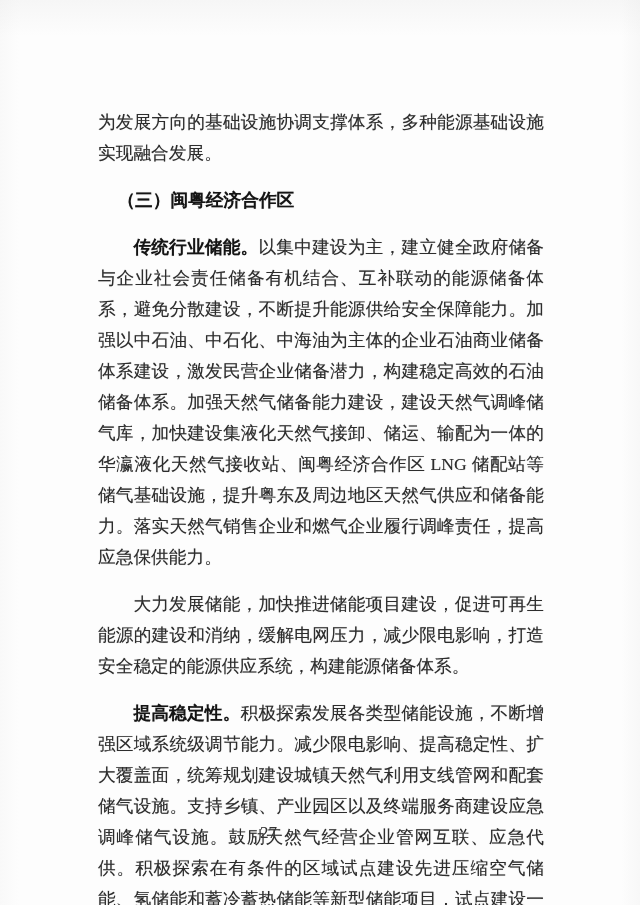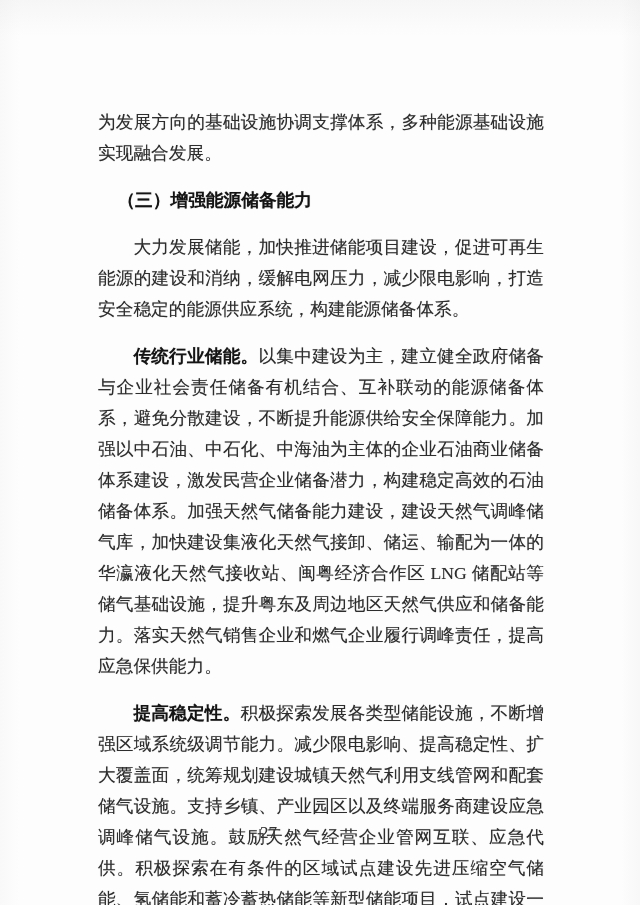--- a/index.html
+++ b/index.html
@@ -80,29 +80,29 @@
 
 <div class="page">
 
   <main class="text-block">
 
     <p class="para no-indent">
       <span>为发展方向的基础设施协调支撑体系，多种能源基础设施实现融合发展。</span>
     </p>
 
     <h3 class="heading">
-      <span>（三）增强能源储备能力</span>
+      <span>（三）闽粤经济合作区</span>
     </h3>
 
     <p class="para">
-      <span>大力发展储能，加快推进储能项目建设，促进可再生能源的建设和消纳，缓解电网压力，减少限电影响，打造安全稳定的能源供应系统，构建能源储备体系。</span>
+      <strong class="lead">传统行业储能。</strong><span>以集中建设为主，建立健全政府储备与企业社会责任储备有机结合、互补联动的能源储备体系，避免分散建设，不断提升能源供给安全保障能力。加强以中石油、中石化、中海油为主体的企业石油商业储备体系建设，激发民营企业储备潜力，构建稳定高效的石油储备体系。加强天然气储备能力建设，建设天然气调峰储气库，加快建设集液化天然气接卸、储运、输配为一体的华瀛液化天然气接收站、闽粤经济合作区 LNG 储配站等储气基础设施，提升粤东及周边地区天然气供应和储备能力。落实天然气销售企业和燃气企业履行调峰责任，提高应急保供能力。</span>
     </p>
 
     <p class="para">
-      <strong class="lead">传统行业储能。</strong><span>以集中建设为主，建立健全政府储备与企业社会责任储备有机结合、互补联动的能源储备体系，避免分散建设，不断提升能源供给安全保障能力。加强以中石油、中石化、中海油为主体的企业石油商业储备体系建设，激发民营企业储备潜力，构建稳定高效的石油储备体系。加强天然气储备能力建设，建设天然气调峰储气库，加快建设集液化天然气接卸、储运、输配为一体的华瀛液化天然气接收站、闽粤经济合作区 LNG 储配站等储气基础设施，提升粤东及周边地区天然气供应和储备能力。落实天然气销售企业和燃气企业履行调峰责任，提高应急保供能力。</span>
+      <span>大力发展储能，加快推进储能项目建设，促进可再生能源的建设和消纳，缓解电网压力，减少限电影响，打造安全稳定的能源供应系统，构建能源储备体系。</span>
     </p>
 
     <p class="para">
       <strong class="lead">提高稳定性。</strong><span>积极探索发展各类型储能设施，不断增强区域系统级调节能力。减少限电影响、提高稳定性、扩大覆盖面，统筹规划建设城镇天然气利用支线管网和配套储气设施。支持乡镇、产业园区以及终端服务商建设应急调峰储气设施。鼓励天然气经营企业管网互联、应急代供。积极探索在有条件的区域试点建设先进压缩空气储能、氢储能和蓄冷蓄热储能等新型储能项目，试点建设一批储能示范项目。</span>
     </p>
 
   </main>
 
   <footer class="footer">
     <span class="pagenum">27</span>

